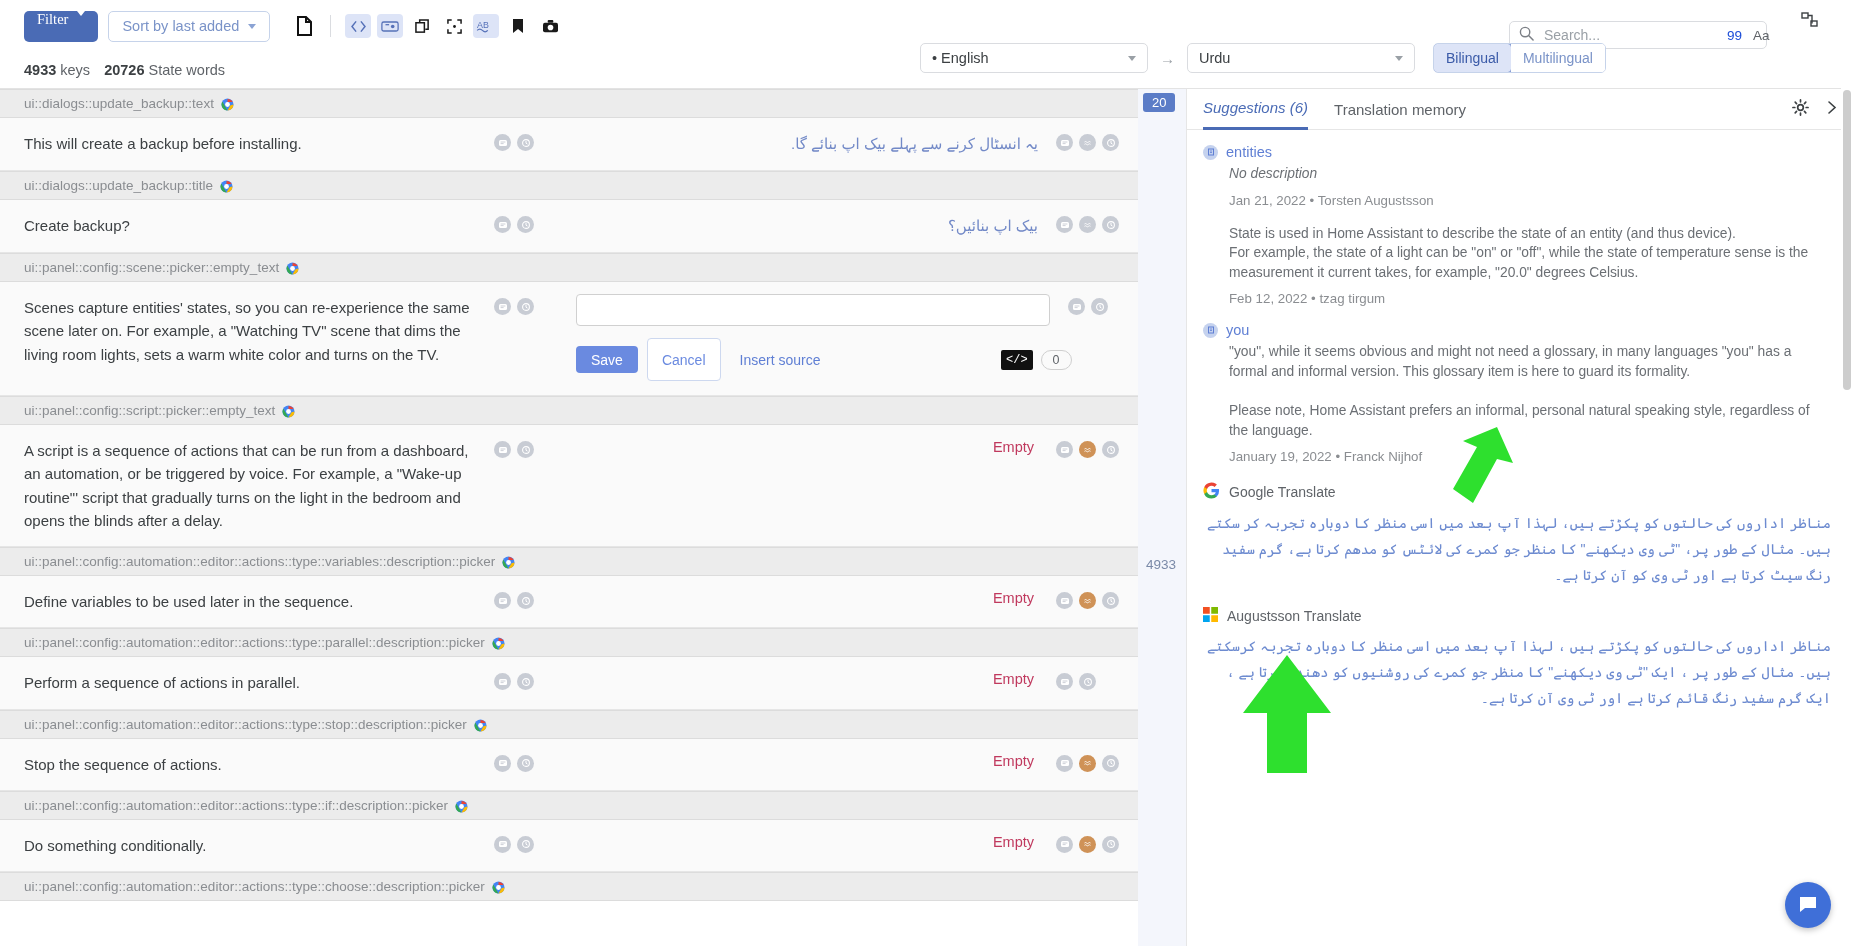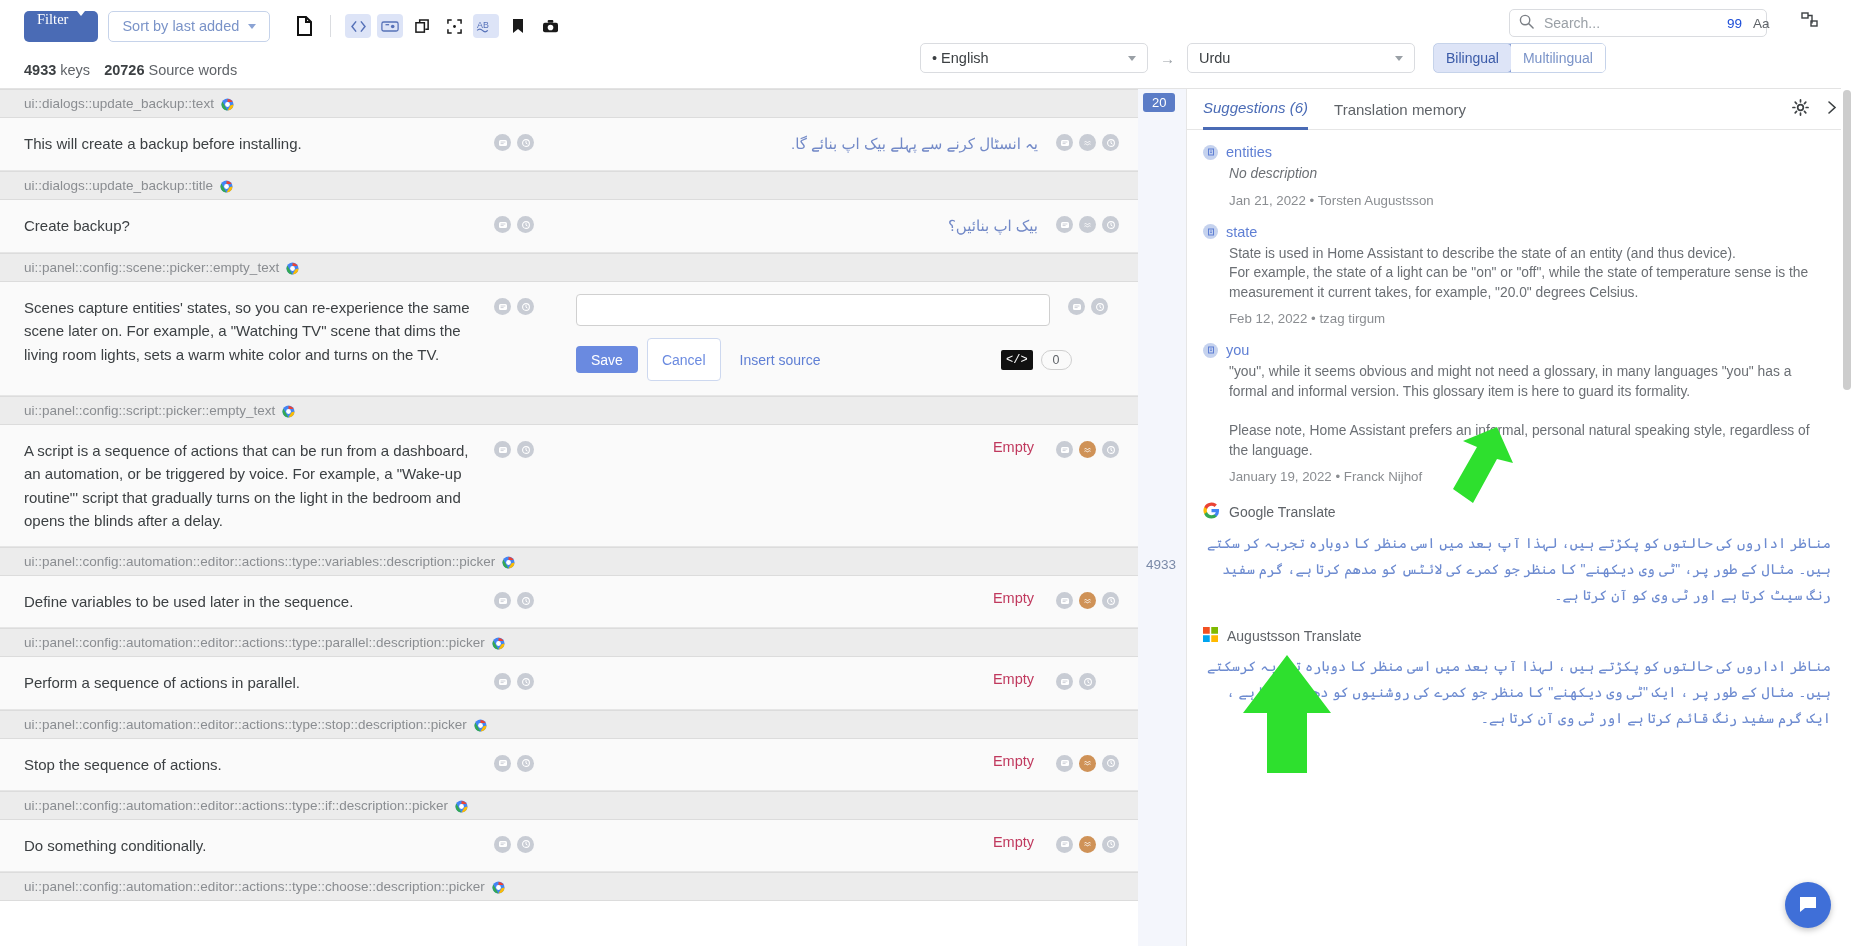--- a/index.html
+++ b/index.html
@@ -40,21 +40,21 @@
   .caret.blue { border-top:5px solid #8ba3d4; }
 
   .doc-icon { margin-left: 22px; width: 24px; height: 24px; cursor: pointer; }
   .divider-v { width:1px; height:22px; background:#dadce0; margin: 0 14px; }
 
   .tool { width: 26px; height: 24px; margin-right: 6px; border-radius: 4px;
           display: inline-flex; align-items:center; justify-content:center; cursor:pointer; }
   .tool.on { background: #dde4f7; }
 
   .search-wrap {
-    position: absolute; right: 86px; top: 9px;
+    position: absolute; right: 86px; top: 21px;
     width: 258px; height: 28px;
     border: 1px solid #dadce0; border-radius: 5px;
     display: flex; align-items: center; padding: 0 9px; background:#fff;
   }
   .search-input {
     border: none; outline: none; flex: 1; font-size: 14px; color:#5f6368;
     font-family: "Liberation Sans", sans-serif; margin-left: 8px; background: transparent;
   }
   .search-input::placeholder { color: #9aa0a6; }
   .search-count { font-size: 13.5px; color:#1d4ed8; margin-right: 11px; }
@@ -254,21 +254,21 @@
     </span>
   </div>
 
   <div class="subbar">
     <span class="stat">
       <b>4933</b>
       <span>keys</span>
     </span>
     <span class="stat" style="margin-left:14px">
       <b>20726</b>
-      <span>Source words</span>
+      <span>State words</span>
     </span>
 
     <div class="lang-wrap">
       <div class="lang-select">
         <span>• English</span>
         <span class="caret blue" style="border-top-color:#9aa0a6"></span>
       </div>
       <span class="lang-arrow-sep">→</span>
       <div class="lang-select">
         <span>Urdu</span>
@@ -743,29 +743,20 @@
                   <path d="M3 3h2M3 4.5h2" stroke="#5f7fd4" stroke-width=".8"></path>
                 </svg>
               </span>
             <span class="gterm">entities</span>
           </div>
           <div class="gdesc none">No description</div>
           <div class="gmeta">Jan 21, 2022 • Torsten Augustsson</div>
         </div>
 
         <div class="gitem">
-          <div class="ghead">
-            <span class="gico">
-                <svg width="8" height="8" viewBox="0 0 8 8">
-                  <rect x="1.5" y="1" width="5" height="6" fill="none" stroke="#5f7fd4" stroke-width="1"></rect>
-                  <path d="M3 3h2M3 4.5h2" stroke="#5f7fd4" stroke-width=".8"></path>
-                </svg>
-              </span>
-            <span class="gterm">state</span>
-          </div>
           <div class="gdesc">State is used in Home Assistant to describe the state of an entity (and thus device).
 For example, the state of a light can be "on" or "off", while the state of temperature sense is the measurement it current takes, for example, "20.0" degrees Celsius.</div>
           <div class="gmeta">Feb 12, 2022 • tzag tirgum</div>
         </div>
 
         <div class="gitem">
           <div class="ghead">
             <span class="gico">
                 <svg width="8" height="8" viewBox="0 0 8 8">
                   <rect x="1.5" y="1" width="5" height="6" fill="none" stroke="#5f7fd4" stroke-width="1"></rect>

